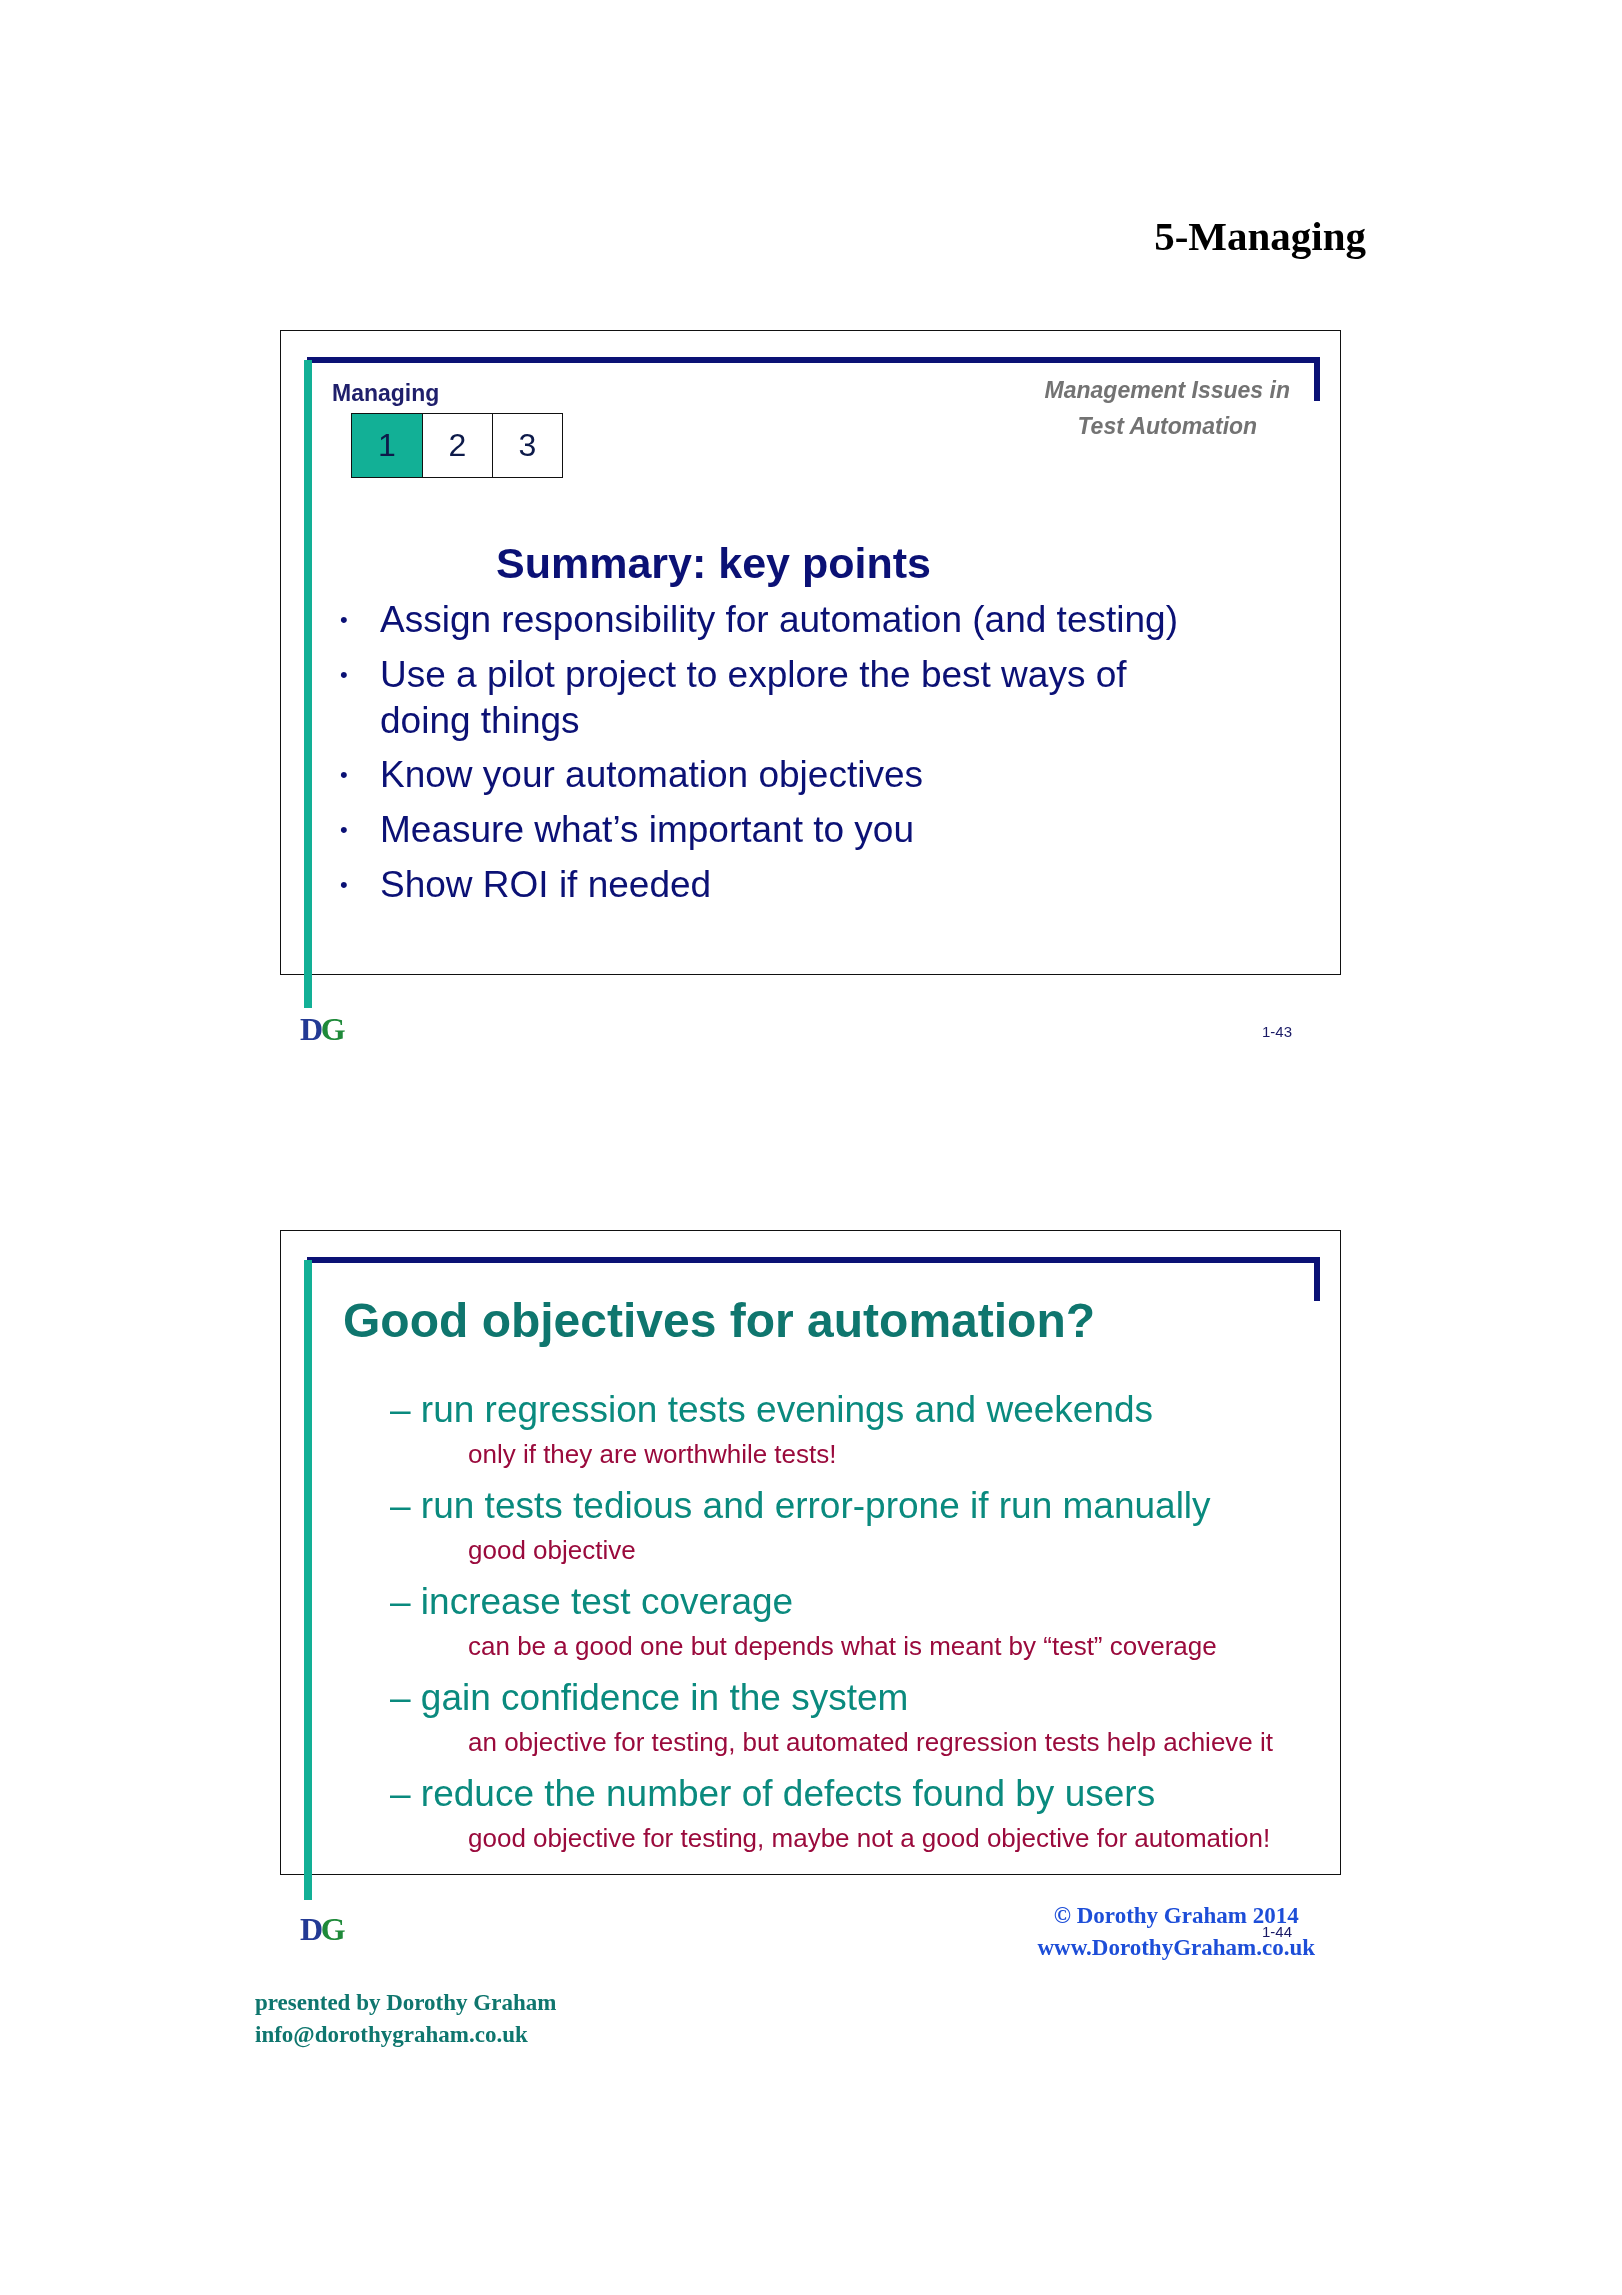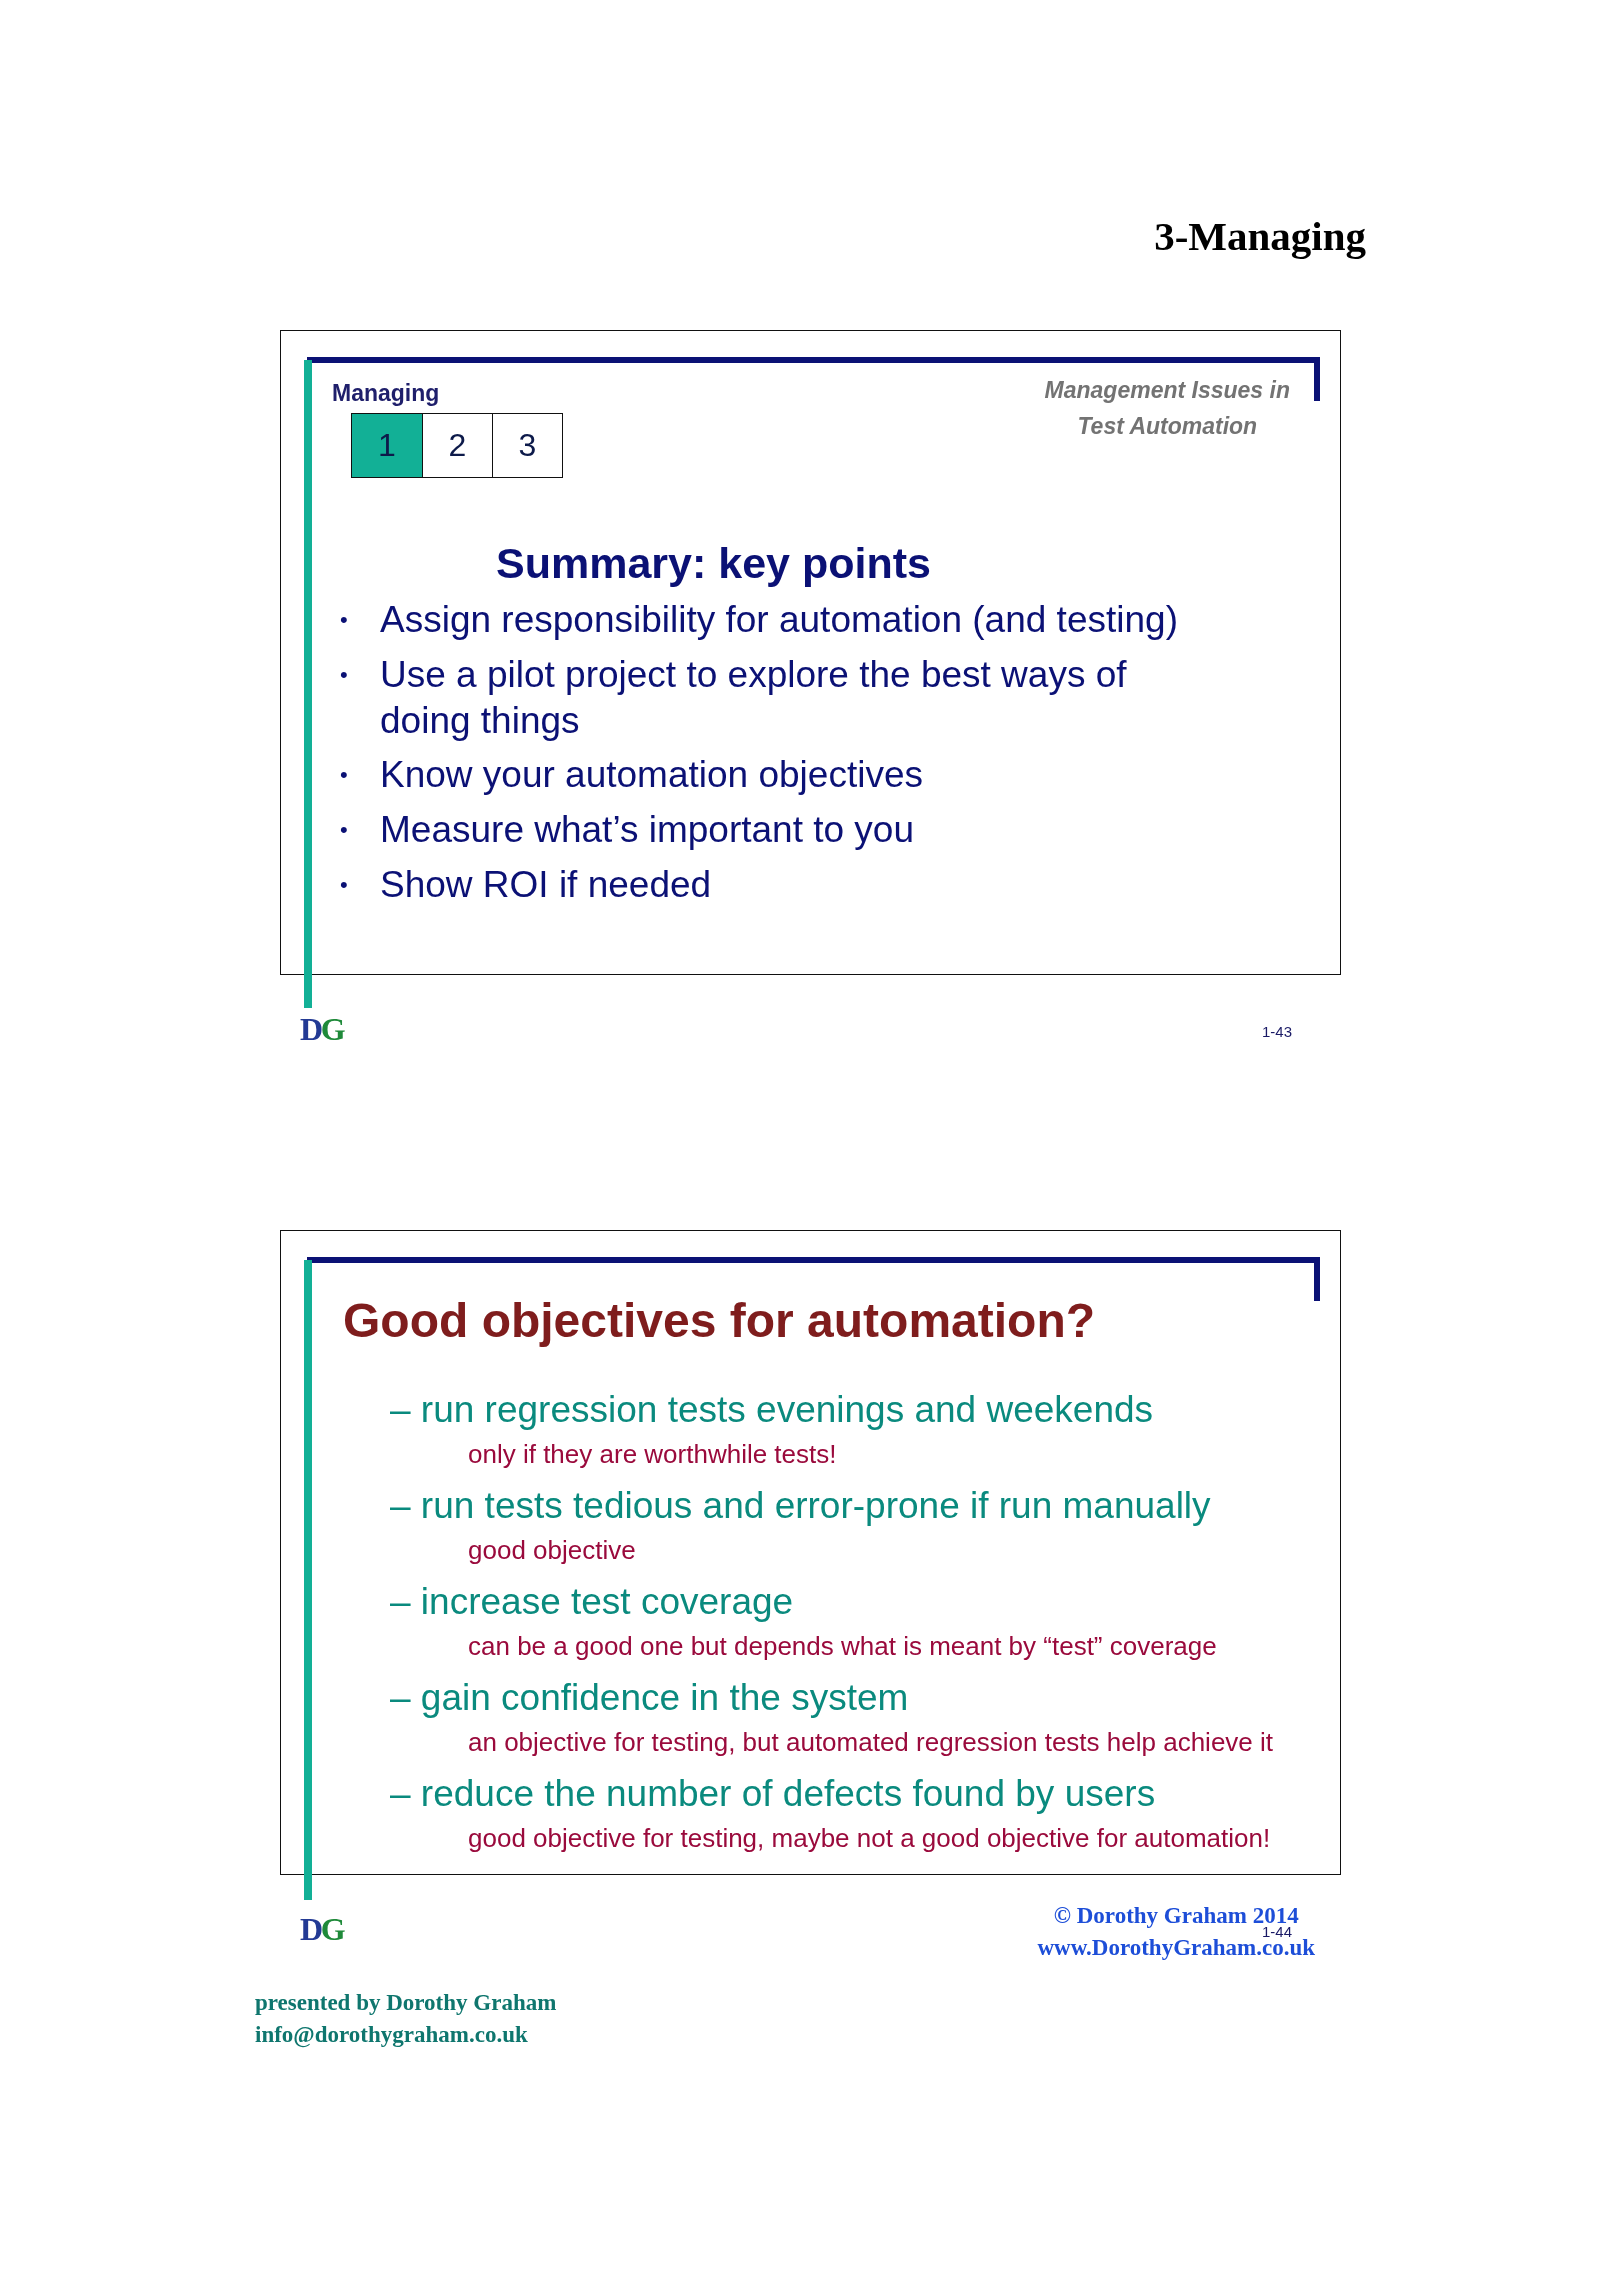--- a/index.html
+++ b/index.html
@@ -18,32 +18,32 @@
   .s1 .tabs { position:absolute; left:70px; top:82px; display:flex; border:1.6px solid #111; }
   .s1 .tab { width:70px; height:63px; display:flex; align-items:center; justify-content:center; font-size:32px; color:#0d1a4a; background:#fff; box-sizing:border-box; }
   .s1 .tab + .tab { border-left:1.6px solid #111; }
   .s1 .tab.active { background:#12b096; }
   .s1 .course-title { position:absolute; right:50px; top:41px; text-align:center; font-size:23px; font-weight:bold; font-style:italic; color:#737373; line-height:36px; }
   .s1 .heading { position:absolute; left:215px; top:208px; font-size:43px; font-weight:bold; color:#0b1175;text-align:right; }
   .s1 .bullets { position:absolute; left:59px; top:266px; margin:0; padding:0; list-style:none; width:935px; }
   .s1 .bullets li { position:relative; padding-left:40px; font-size:37px; color:#0b1175; line-height:46px; margin-bottom:8.7px; }
   .s1 .bullets .dot { position:absolute; left:0; top:0; font-size:22px; color:#0b1175; }
   
-  .s2 .heading { position:absolute; left:62px; top:62px; font-size:48px; font-weight:bold; color:#7f1d1d; }
+  .s2 .heading { position:absolute; left:62px; top:62px; font-size:48px; font-weight:bold; color:#0f766e; }
   .s2 .items { position:absolute; left:109px; top:150px; width:935px; }
   .s2 .item-main { font-size:37px; color:#0a8a7e; line-height:44px; margin-top:7.1px; }
   .s2 .item-sub { font-size:26px; color:#9a0a3c; padding-left:78px; line-height:44px; margin-bottom:8px; }
   
   .footer-left { position:absolute; left:255px; top:1987px; font-family:"Liberation Serif", serif; font-weight:bold; font-size:23px; color:#0f766e; line-height:32px; }
   .footer-right { position:absolute; right:307px; top:1900px; font-family:"Liberation Serif", serif; font-weight:bold; font-size:23px; color:#1d4ed8; line-height:32px; text-align:center; }
 </style>
 </head>
 <body>
 
-<div class="page-title">3-Managing</div>
+<div class="page-title">5-Managing</div>
 
 <div class="slide s1" style="top:330px;">
   <div class="navy-top" style="top:26px;"></div>
   <div class="navy-right" style="top:26px; height:44px;"></div>
   <div class="green-bar" style="top:29px; height:648px;"></div>
 
   <div class="section-label">Managing</div>
   <div class="tabs">
     <div class="tab active">1</div>
     <div class="tab">2</div>

